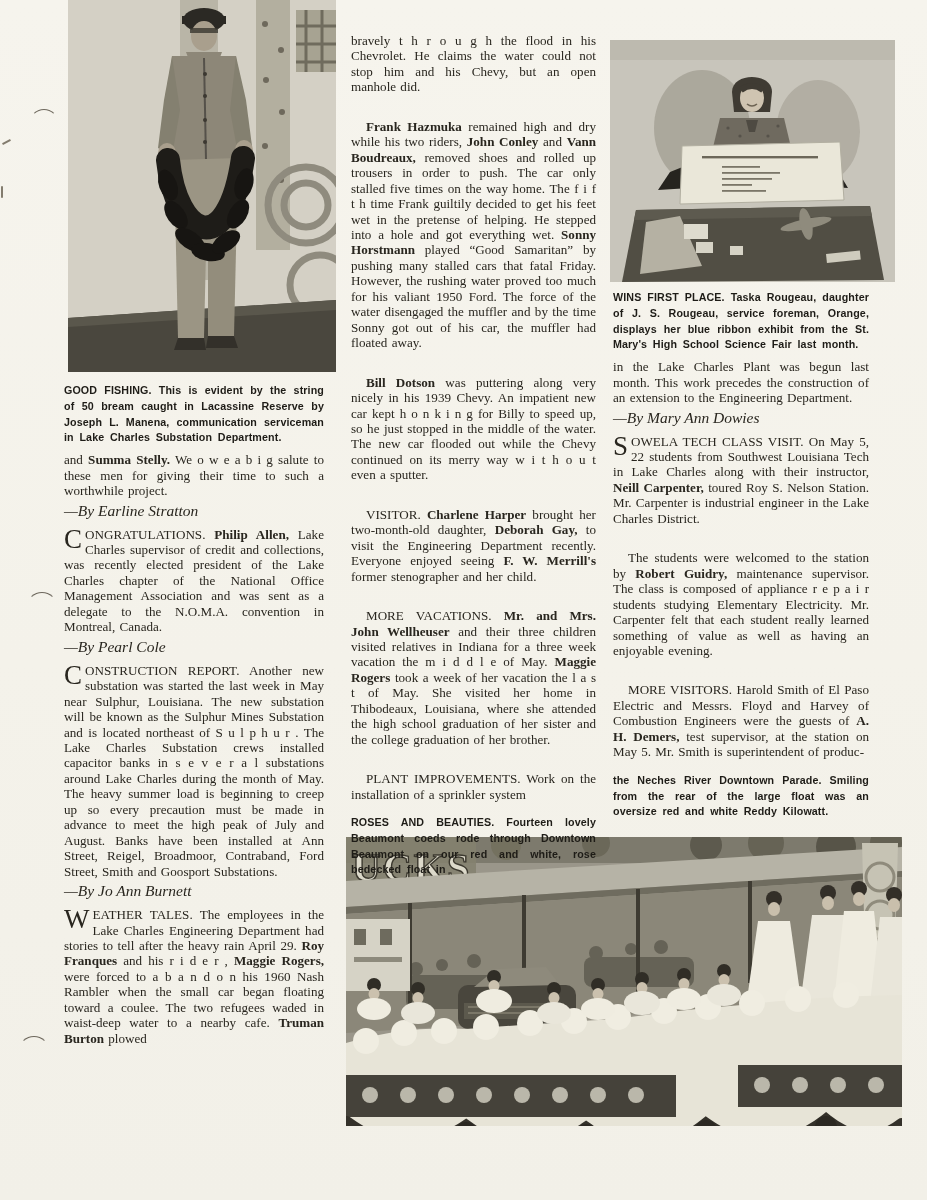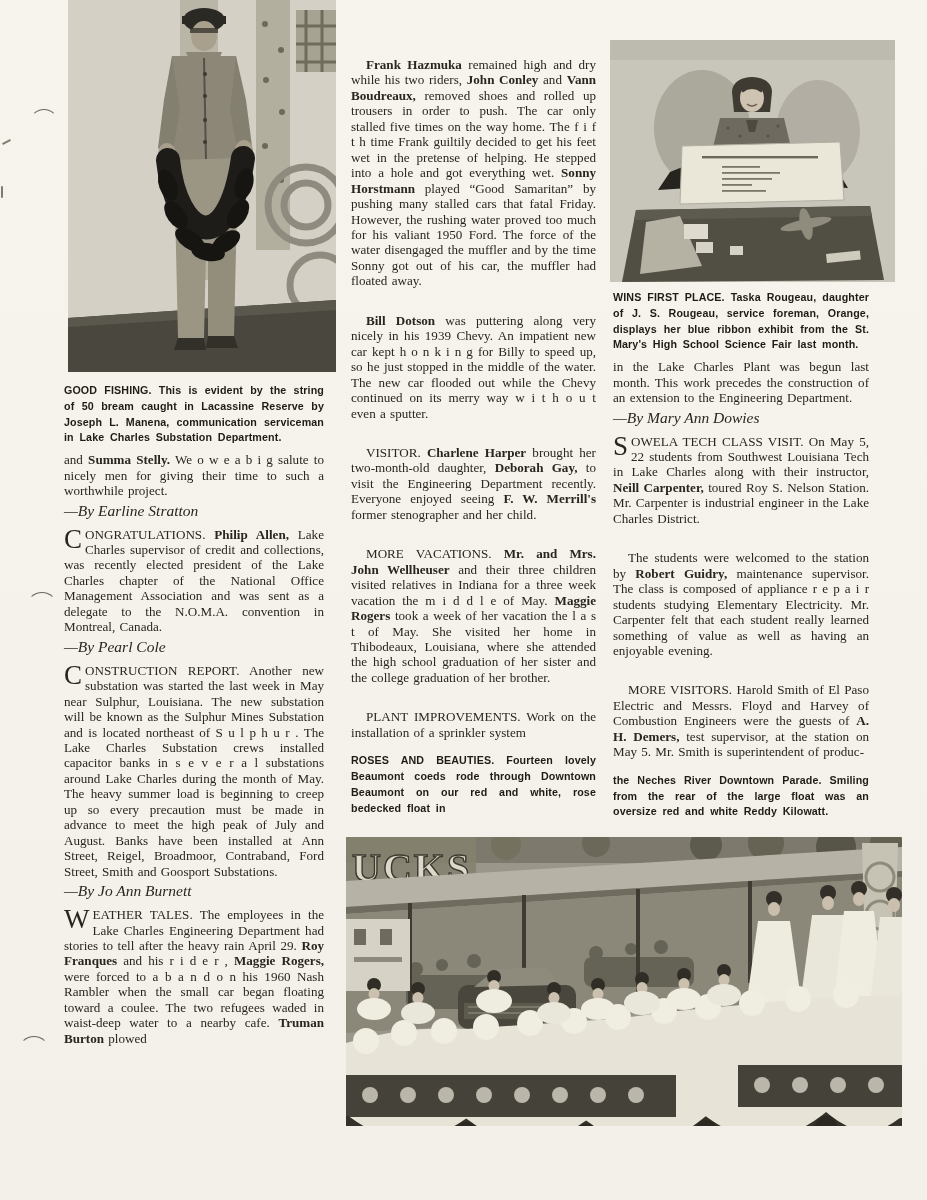--- a/index.html
+++ b/index.html
@@ -360,30 +360,31 @@
       <g fill="#3c392f">
         <circle cx="540" cy="322" r="18"></circle>
           <circle cx="516" cy="334" r="14"></circle>
           <circle cx="552" cy="300" r="12"></circle>
       </g>
     </svg>
   </div>
 
   <div class="col" style="left:64px;top:383px;width:260px;">
     <div class="cap"><span>GOOD FISHING.  This is evident by the string of 50 bream caught in Lacassine Reserve by Joseph L. Manena, communication serviceman in Lake Charles Substation Department.</span></div>
-    <p class="p"><span>and </span><span class="b">Summa Stelly.</span><span> We o w e a b i g salute to nicely men for giving their time to such a worthwhile project.</span></p>
+    <p class="p"><span>and </span><span class="b">Summa Stelly.</span><span> We o w e a b i g salute to these men for giving their time to such a worthwhile project.</span></p>
     <div class="by">—By Earline Stratton</div>
     <p class="p"><span class="dc">C</span><span>ONGRATULATIONS. </span><span class="b">Philip Allen,</span><span> Lake Charles supervisor of credit and collections, was recently elected president of the Lake Charles chapter of the National Office Management Association and was sent as a delegate to the N.O.M.A. convention in Montreal, Canada.</span></p>
     <div class="by">—By Pearl Cole</div>
     <p class="p"><span class="dc">C</span><span>ONSTRUCTION REPORT. Another new substation was started the last week in May near Sulphur, Louisiana. The new substation will be known as the Sulphur Mines Substation and is located northeast of S u l p h u r . The Lake Charles Substation crews installed capacitor banks in s e v e r a l substations around Lake Charles during the month of May. The heavy summer load is beginning to creep up so every precaution must be made in advance to meet the high peak of July and August. Banks have been installed at Ann Street, Reigel, Broadmoor, Contraband, Ford Street, Smith and Goosport Substations.</span></p>
     <div class="by">—By Jo Ann Burnett</div>
     <p class="p"><span class="dc">W</span><span>EATHER TALES. The employees in the Lake Charles Engineering Department had stories to tell after the heavy rain April 29. </span><span class="b">Roy Franques</span><span> and his r i d e r , </span><span class="b">Maggie Rogers,</span><span> were forced to a b a n d o n his 1960 Nash Rambler when the small car began floating toward a coulee. The two refugees waded in waist-deep water to a nearby cafe. </span><span class="b">Truman Burton</span><span> plowed</span></p>
   </div>
 
   <div class="col" style="left:351px;top:33px;width:245px;">
+    <p class="p"><span>bravely t h r o u g h the flood in his Chevrolet. He claims the water could not stop him and his Chevy, but an open manhole did.</span></p>
     <p class="p ind"><span class="b">Frank Hazmuka</span><span> remained high and dry while his two riders, </span><span class="b">John Conley</span><span> and </span><span class="b">Vann Boudreaux,</span><span> removed shoes and rolled up trousers in order to push. The car only stalled five times on the way home. The f i f t h time Frank guiltily decided to get his feet wet in the pretense of helping. He stepped into a hole and got everything wet. </span><span class="b">Sonny Horstmann</span><span> played “Good Samaritan” by pushing many stalled cars that fatal Friday. However, the rushing water proved too much for his valiant 1950 Ford. The force of the water disengaged the muffler and by the time Sonny got out of his car, the muffler had floated away.</span></p>
     <p class="p ind"><span class="b">Bill Dotson</span><span> was puttering along very nicely in his 1939 Chevy. An impatient new car kept h o n k i n g for Billy to speed up, so he just stopped in the middle of the water. The new car flooded out while the Chevy continued on its merry way w i t h o u t even a sputter.</span></p>
     <p class="p ind"><span>VISITOR. </span><span class="b">Charlene Harper</span><span> brought her two-month-old daughter, </span><span class="b">Deborah Gay,</span><span> to visit the Engineering Department recently. Everyone enjoyed seeing </span><span class="b">F. W. Merrill's</span><span> former stenographer and her child.</span></p>
     <p class="p ind"><span>MORE VACATIONS. </span><span class="b">Mr. and Mrs. John Wellheuser</span><span> and their three children visited relatives in Indiana for a three week vacation the m i d d l e of May. </span><span class="b">Maggie Rogers</span><span> took a week of her vacation the l a s t of May. She visited her home in Thibodeaux, Louisiana, where she attended the high school graduation of her sister and the college graduation of her brother.</span></p>
     <p class="p ind"><span>PLANT IMPROVEMENTS. Work on the installation of a sprinkler system</span></p>
     <div class="cap" style="margin-top:13px;"><span>ROSES AND BEAUTIES.  Fourteen lovely Beaumont coeds rode through Downtown Beaumont on our red and white, rose bedecked float in</span></div>
   </div>
 
   <div class="col" style="left:613px;top:290px;width:256px;">
     <div class="cap"><span>WINS FIRST PLACE.  Taska Rougeau, daughter of J. S. Rougeau, service foreman, Orange, displays her blue ribbon exhibit from the St. Mary's High School Science Fair last month.</span></div>

